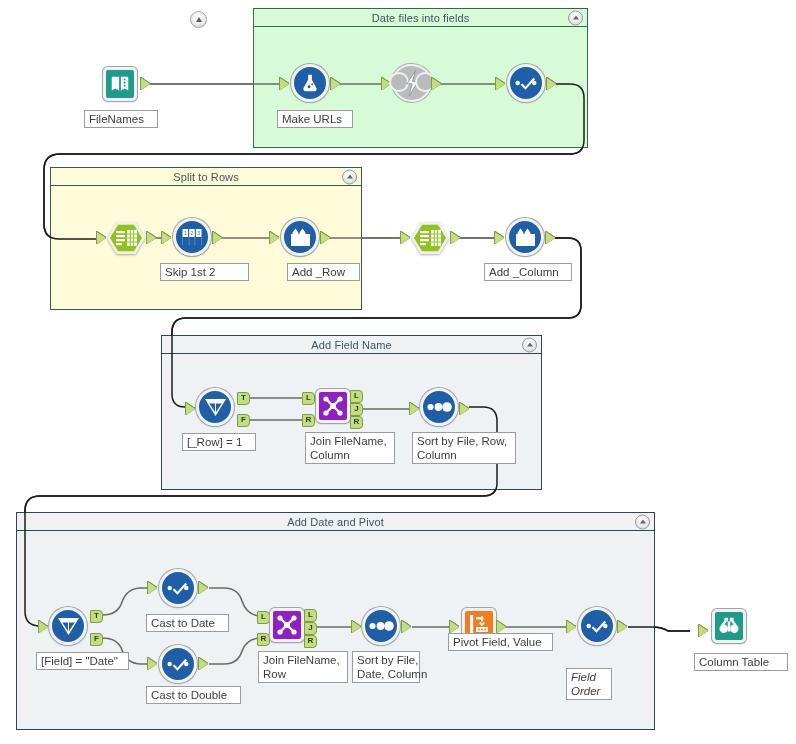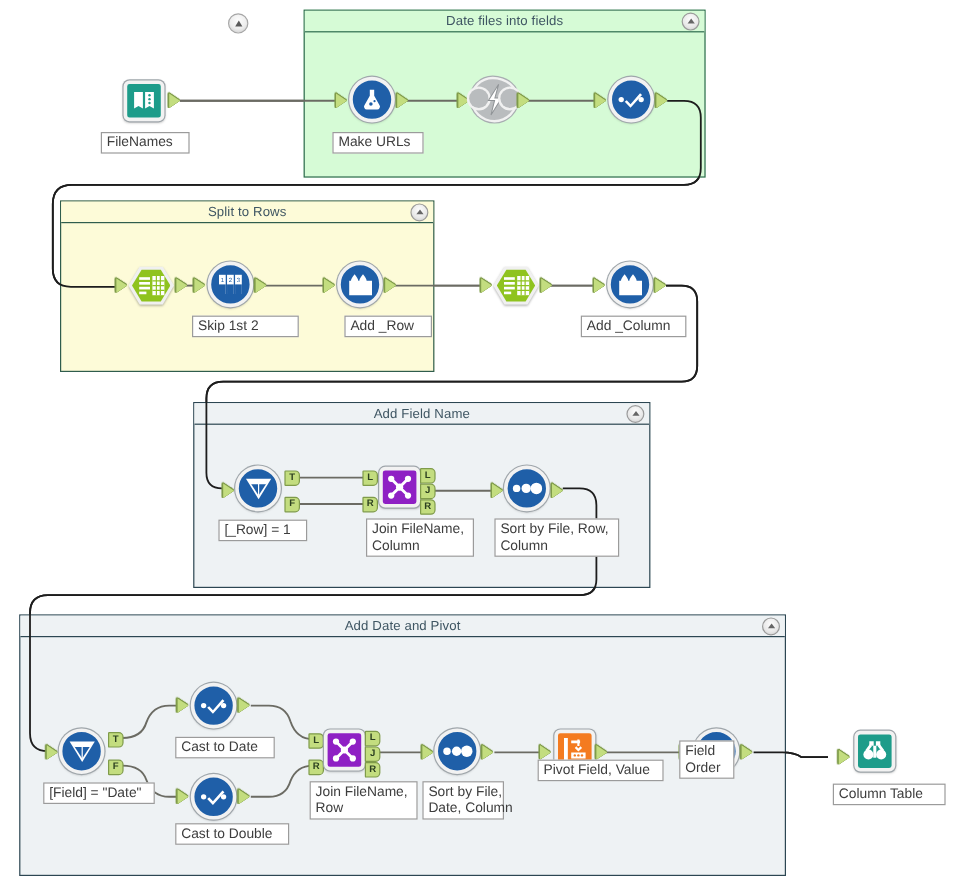--- a/index.html
+++ b/index.html
@@ -535,21 +535,21 @@
       <svg width="24" height="20" viewBox="0 0 26 20">
         <circle cx="4" cy="10" r="2.4" fill="#fff"></circle>
         <circle cx="22" cy="10" r="2.4" fill="#fff"></circle>
         <path d="M9 10.5l3.4 3.6L21 4.2l1.8 1.7-10.4 11.4L7.2 12z" fill="#fff"></path>
       </svg>
     </div>
   </div>
   <div class="port" style="left:618px;top:621px;">
       <div class="tri"></div>
     </div>
-  <div class="lbl" style="left:566px;top:617px;width:46px;">Field
+  <div class="lbl" style="left:566px;top:668px;width:46px;font-style:italic;">Field
 Order</div>
 
   <div class="port" style="left:699px;top:625px;">
       <div class="tri"></div>
     </div>
   <div class="tool" style="left:710px;top:607px;">
     <div class="sq teal">
       <svg width="22" height="22" viewBox="0 0 24 24">
         <path d="M7 3h4v4H7z" fill="#fff"></path>
         <path d="M13 3h4v4h-4z" fill="#fff"></path>

